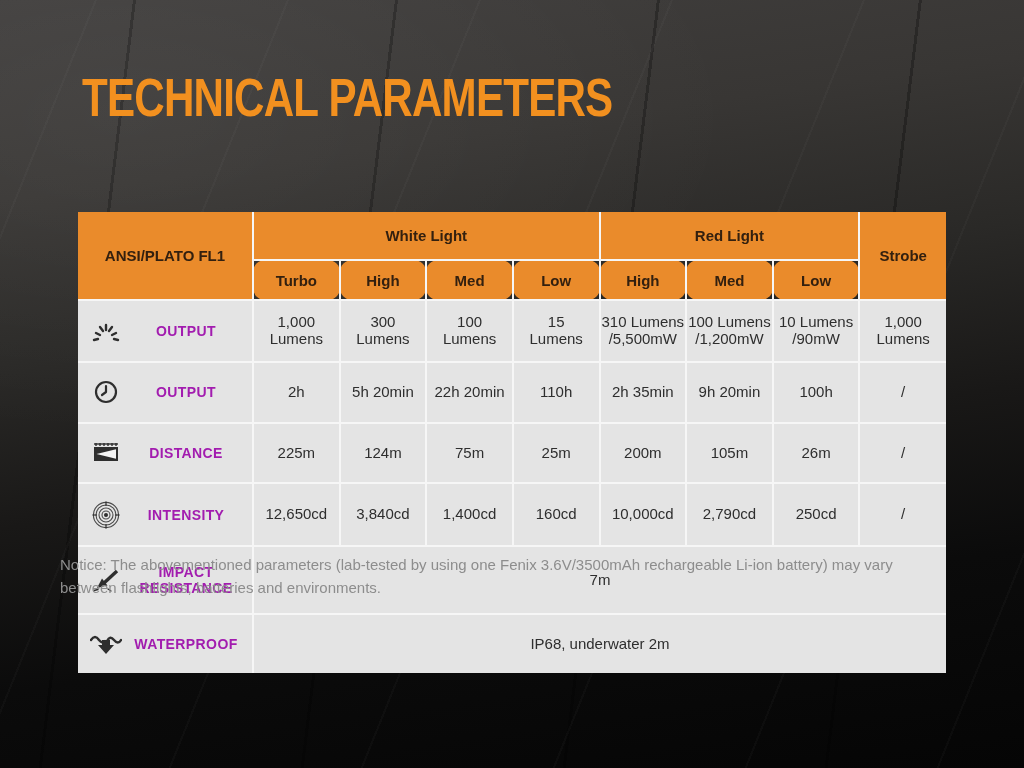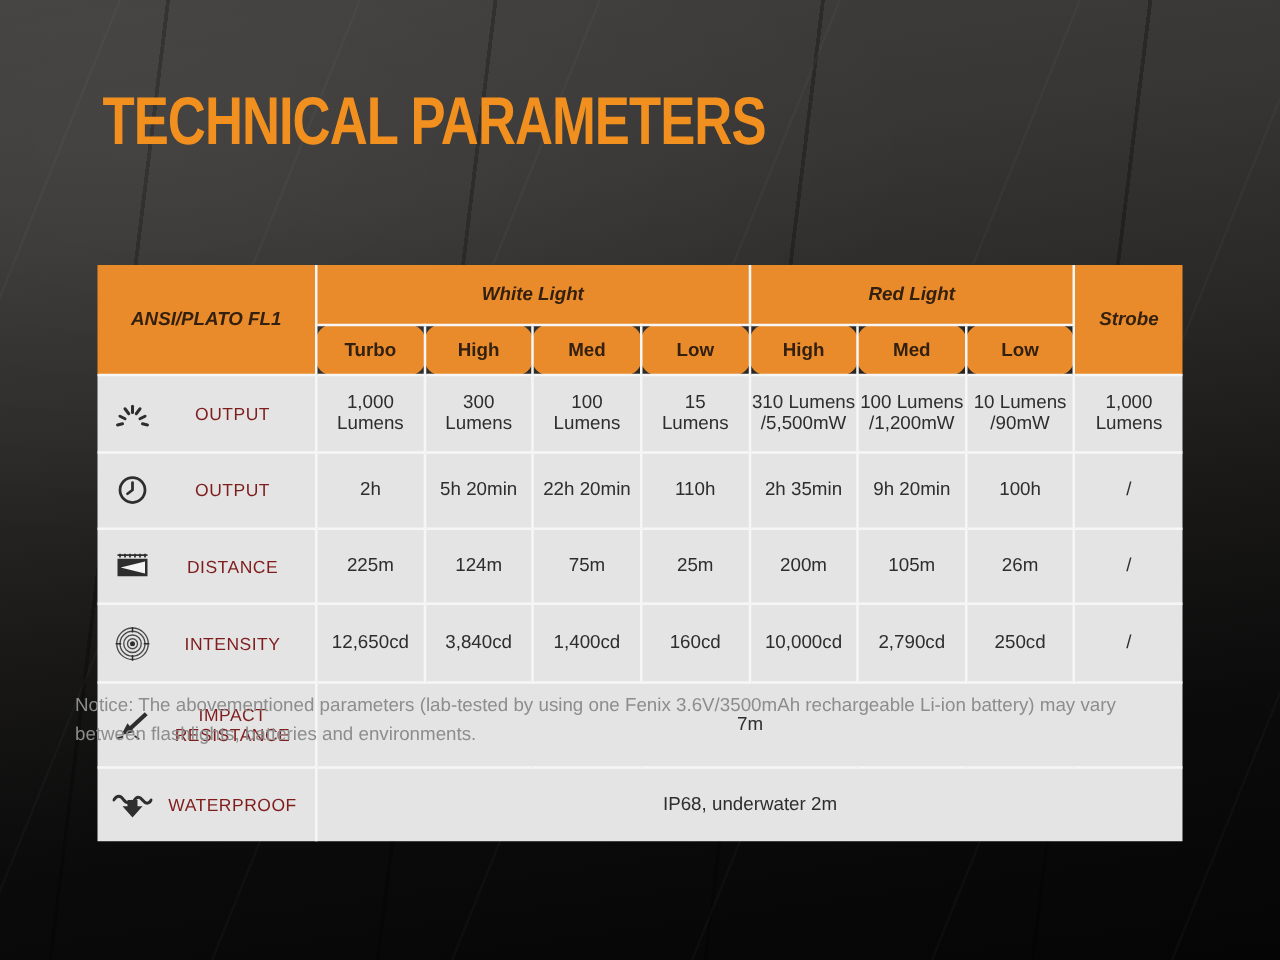--- a/index.html
+++ b/index.html
@@ -35,40 +35,40 @@
   
   .spec tr > *:first-child { border-left:none; }
   .spec tr > *:last-child  { border-right:none; }
   .spec thead tr:first-child > th { border-top:none; }
   .spec tbody tr:last-child > td  { border-bottom:none; }
 
   .spec thead th {
     background:#ea8b2b; color:#33200f;
     font-weight:700; font-size:15px;
   }
-  .spec thead tr.group-row th { height:48px;font-style:italic; }
+  .spec thead tr.group-row th { height:48px; }
   .spec thead tr.mode-row  th { height:40px;border-radius:12px; }
   .spec tbody td {
     background:#e4e4e4; font-size:15px; line-height:1.12;
     white-space:pre-line;
   }
   .spec tbody tr.r-output td { height:43px; }
   .spec tbody tr.r-runtime td { height:39px; }
   .spec tbody tr.r-distance td { height:38px; }
   .spec tbody tr.r-intensity td { height:40px; }
   .spec tbody tr.r-impact td { height:39px; }
   .spec tbody tr.r-waterproof td { height:39px; }
 
   td.label-cell { padding:0 2px; }
   .label-inner { display:flex; align-items:center; width:100%; }
   .row-icon { flex:0 0 52px; display:flex; justify-content:center; align-items:center; }
   .row-icon svg { display:block; }
   .row-label {
-    flex:1 1 auto; font-weight:400; font-size:14px; letter-spacing:0.4px;
-    color:#7f1d1d; white-space:pre-line; line-height:1.15; text-align:center;
+    flex:1 1 auto; font-weight:700; font-size:14px; letter-spacing:0.4px;
+    color:#a21caf; white-space:pre-line; line-height:1.15; text-align:center;
     padding-right:10px;
   }
   .span-val { font-size:15px; }
   .notice {
     position:absolute; left:60px; top:553px; width:888px;
     color:#8d8d8d; font-size:15px; line-height:1.55;
   }
 </style>
 </head>
 <body>

